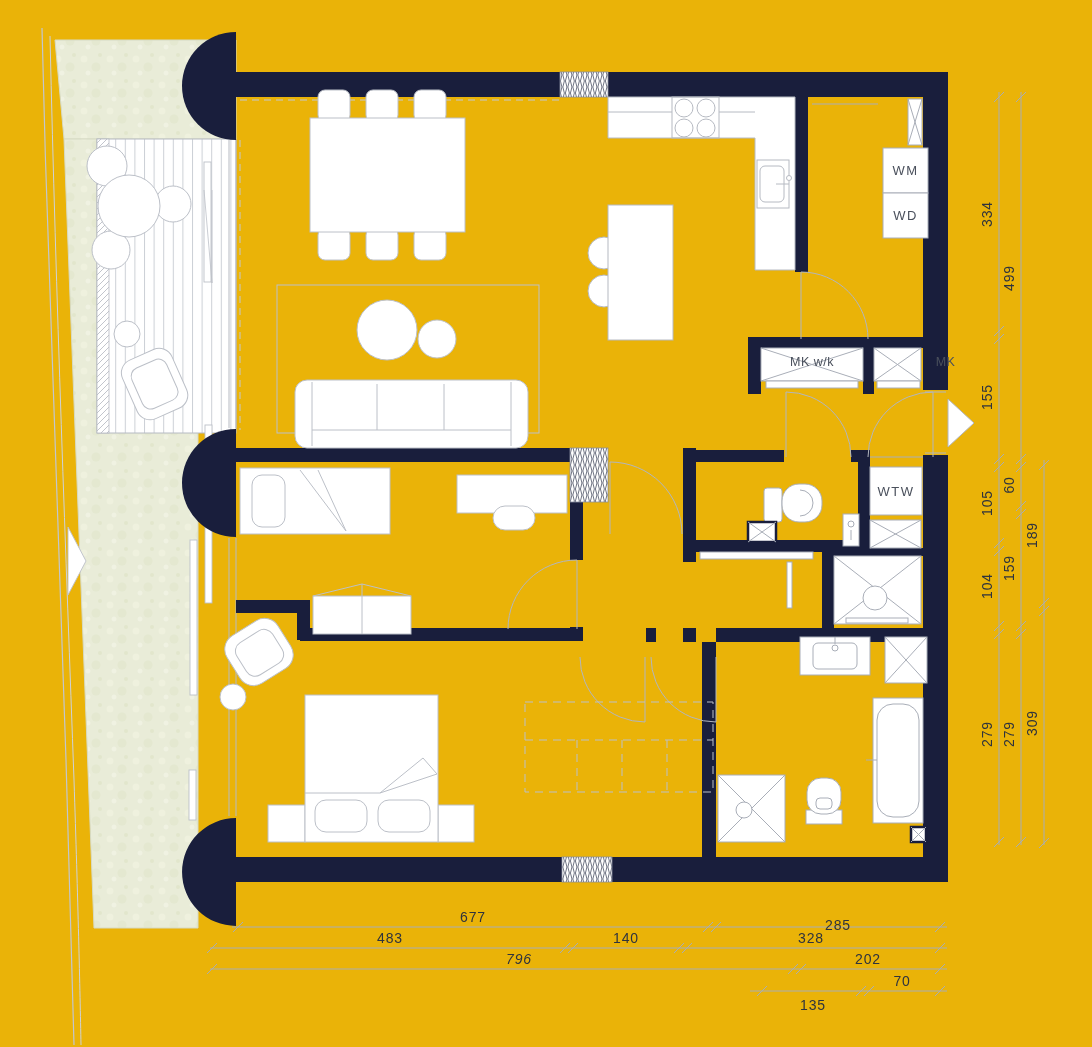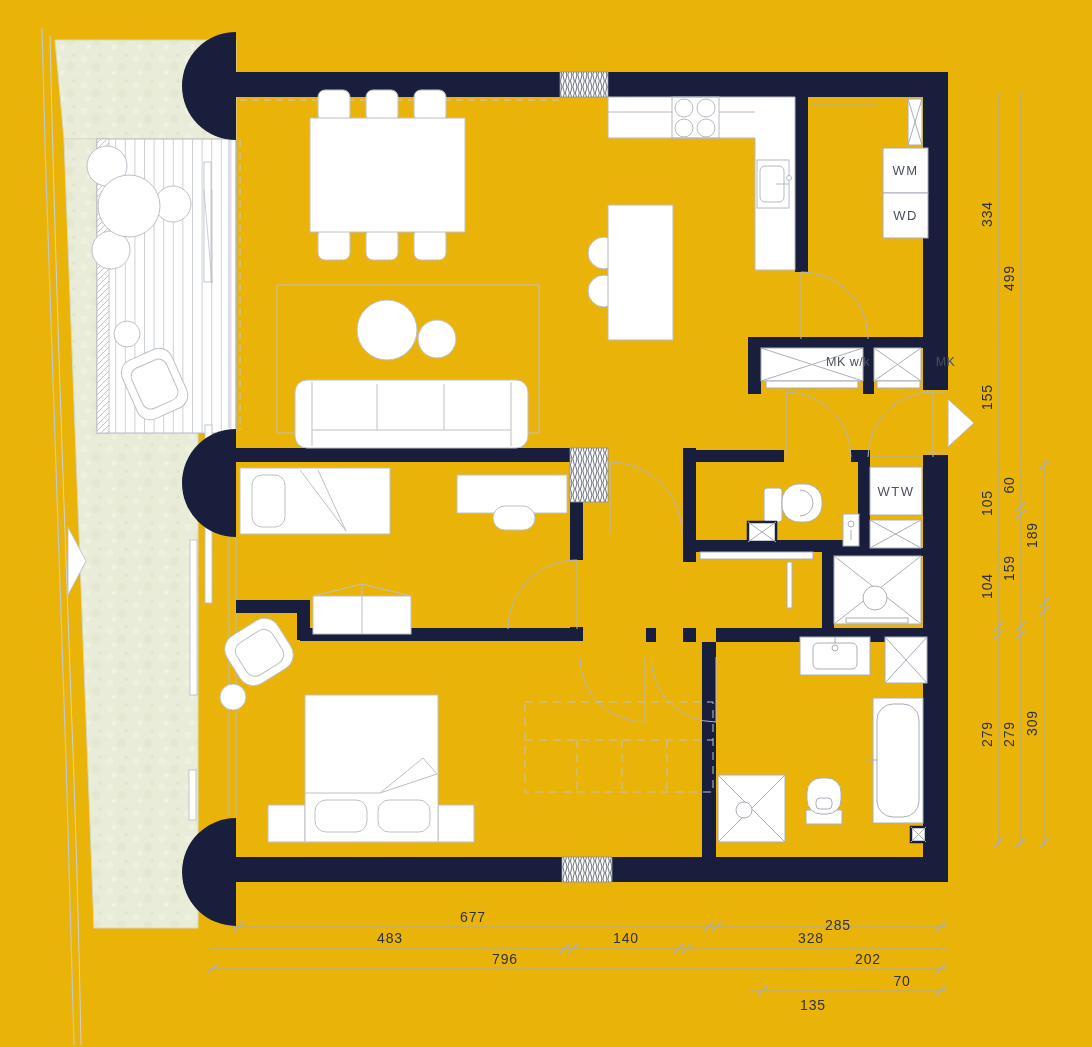--- a/index.html
+++ b/index.html
@@ -317,21 +317,21 @@
   <line x1="750" y1="991" x2="947" y2="991"></line>
   <path d="M233,932L243,922 M703,932L713,922 M711,932L721,922 M935,932L945,922"></path>
   <path d="M207,953L217,943 M560,953L570,943 M568,953L578,943 M674,953L684,943 M682,953L692,943 M935,953L945,943"></path>
   <path d="M207,974L217,964 M788,974L798,964 M796,974L806,964 M935,974L945,964"></path>
   <path d="M757,996L767,986 M856,996L866,986 M864,996L874,986 M935,996L945,986"></path>
 </g>
 </svg>
 
 <span class="tag" style="left:883px;top:163px;width:45px;">WM</span>
 <span class="tag" style="left:883px;top:208px;width:45px;">WD</span>
-<span class="tag small" style="left:761px;top:355px;width:102px;margin-left:36px;">MK w/k</span>
+<span class="tag small" style="left:761px;top:355px;width:102px;">MK w/k</span>
 <span class="tag small" style="left:874px;top:355px;width:47px;padding-left:48px;">MK</span>
 <span class="tag" style="left:870px;top:484px;width:52px;">WTW</span>
 
 <span class="dim v" style="left:959px;top:206px;">334</span>
 <span class="dim v" style="left:959px;top:389px;">155</span>
 <span class="dim v" style="left:959px;top:495px;">105</span>
 <span class="dim v" style="left:959px;top:578px;">104</span>
 <span class="dim v" style="left:959px;top:726px;">279</span>
 
 <span class="dim v" style="left:981px;top:270px;">499</span>
@@ -340,18 +340,18 @@
 <span class="dim v" style="left:981px;top:726px;">279</span>
 
 <span class="dim v" style="left:1004px;top:527px;">189</span>
 <span class="dim v" style="left:1004px;top:715px;">309</span>
 
 <span class="dim h" style="left:443px;top:909px;">677</span>
 <span class="dim h" style="left:808px;top:909px;margin-top:8px;">285</span>
 <span class="dim h" style="left:360px;top:930px;">483</span>
 <span class="dim h" style="left:596px;top:930px;">140</span>
 <span class="dim h" style="left:781px;top:930px;">328</span>
-<span class="dim h" style="left:475px;top:951px;">796</span>
+<span class="dim h" style="left:489px;top:951px;font-style:italic;">796</span>
 <span class="dim h" style="left:838px;top:951px;">202</span>
 <span class="dim h" style="left:783px;top:973px;margin-top:24px;">135</span>
 <span class="dim h" style="left:872px;top:973px;">70</span>
 
 </div>
 
 </body></html>

